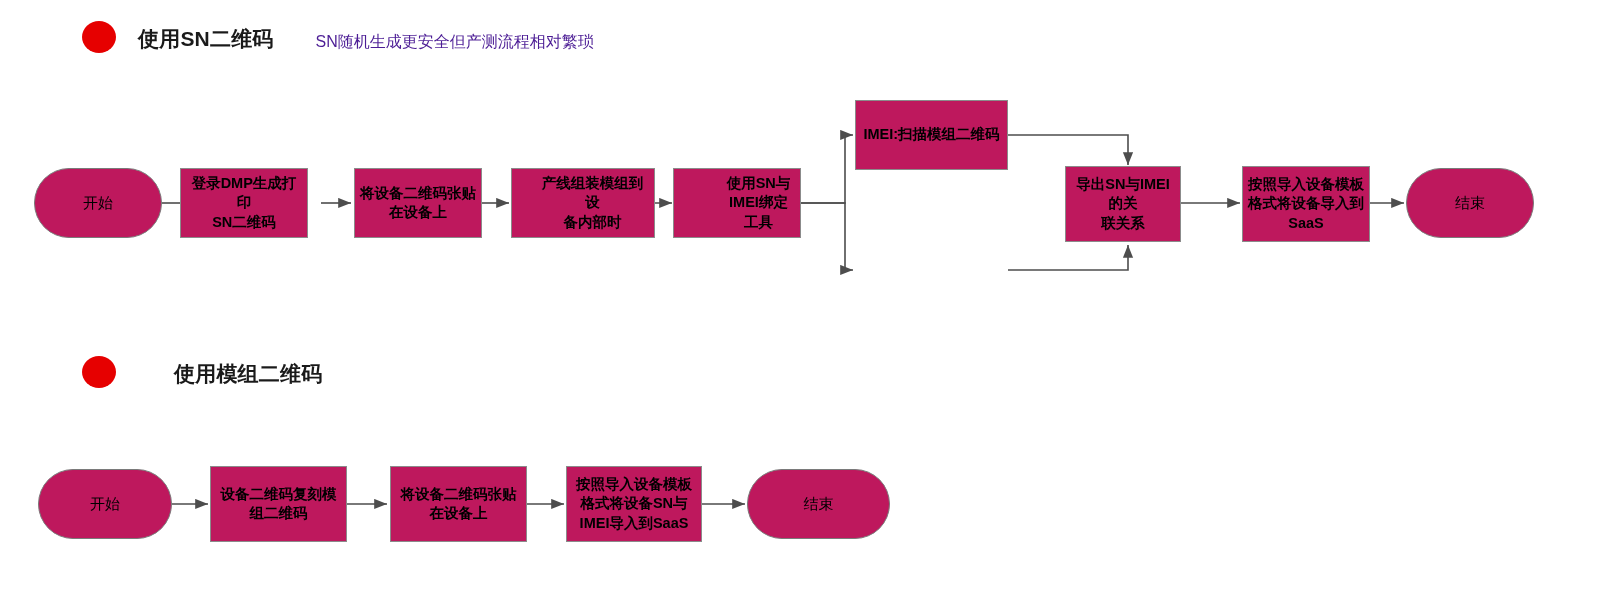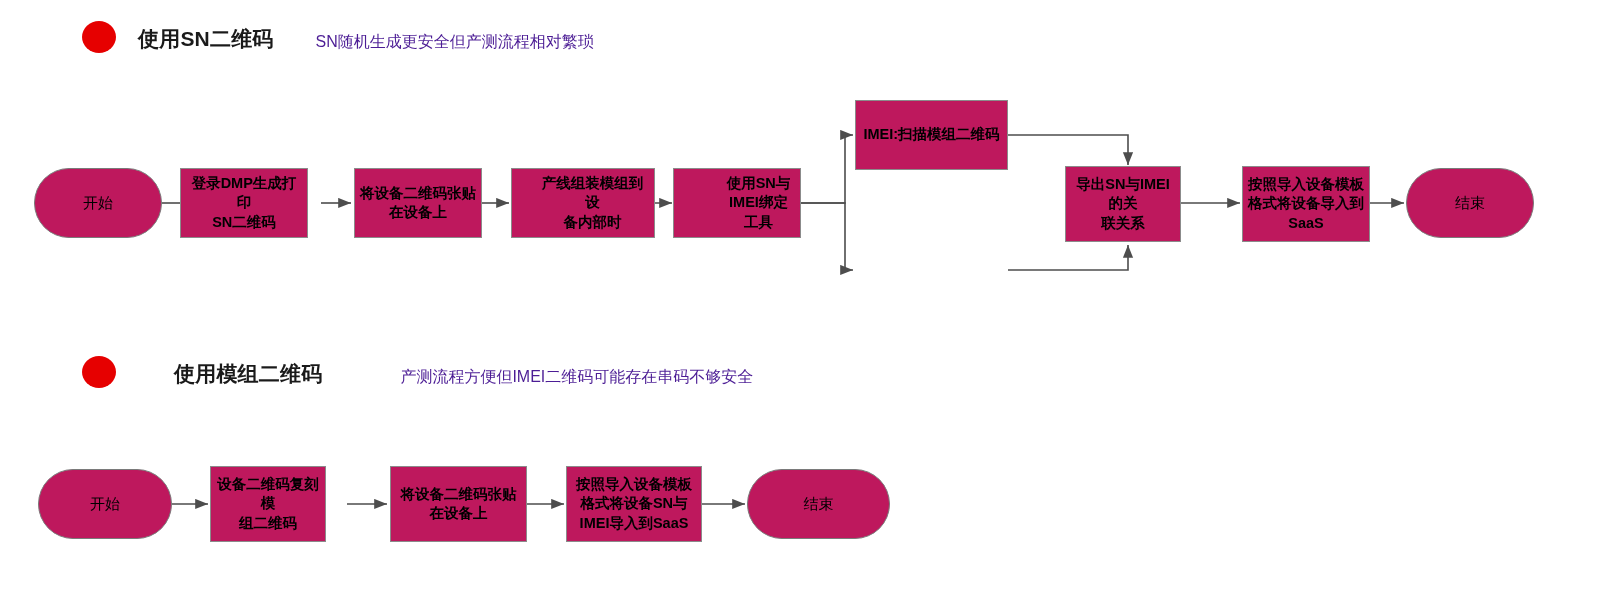--- a/index.html
+++ b/index.html
@@ -160,28 +160,27 @@
 SaaS</span>
   </div>
 
   <div class="node terminator" style="left:1406px; top:168px; width:128px; height:70px;">
     <span class="node-label">结束</span>
   </div>
 
   <div class="section-header" style="left:82px; top:356px;gap:36px;">
     <span class="bullet-dot"></span>
     <span class="section-title">使用模组二维码</span>
-    <span class="section-subtitle">产测流程方便但IMEI二维码可能存在串码不够安全</span>
   </div>
 
   <div class="node terminator" style="left:38px; top:469px; width:134px; height:70px;">
     <span class="node-label">开始</span>
   </div>
 
-  <div class="node" style="left:210px; top:466px; width:116px; height:76px;">
+  <div class="node" style="left:210px; top:466px; width:137px; height:76px;">
     <span class="node-label">设备二维码复刻模
 组二维码</span>
   </div>
 
   <div class="node" style="left:390px; top:466px; width:137px; height:76px;">
     <span class="node-label">将设备二维码张贴
 在设备上</span>
   </div>
 
   <div class="node" style="left:566px; top:466px; width:136px; height:76px;">

